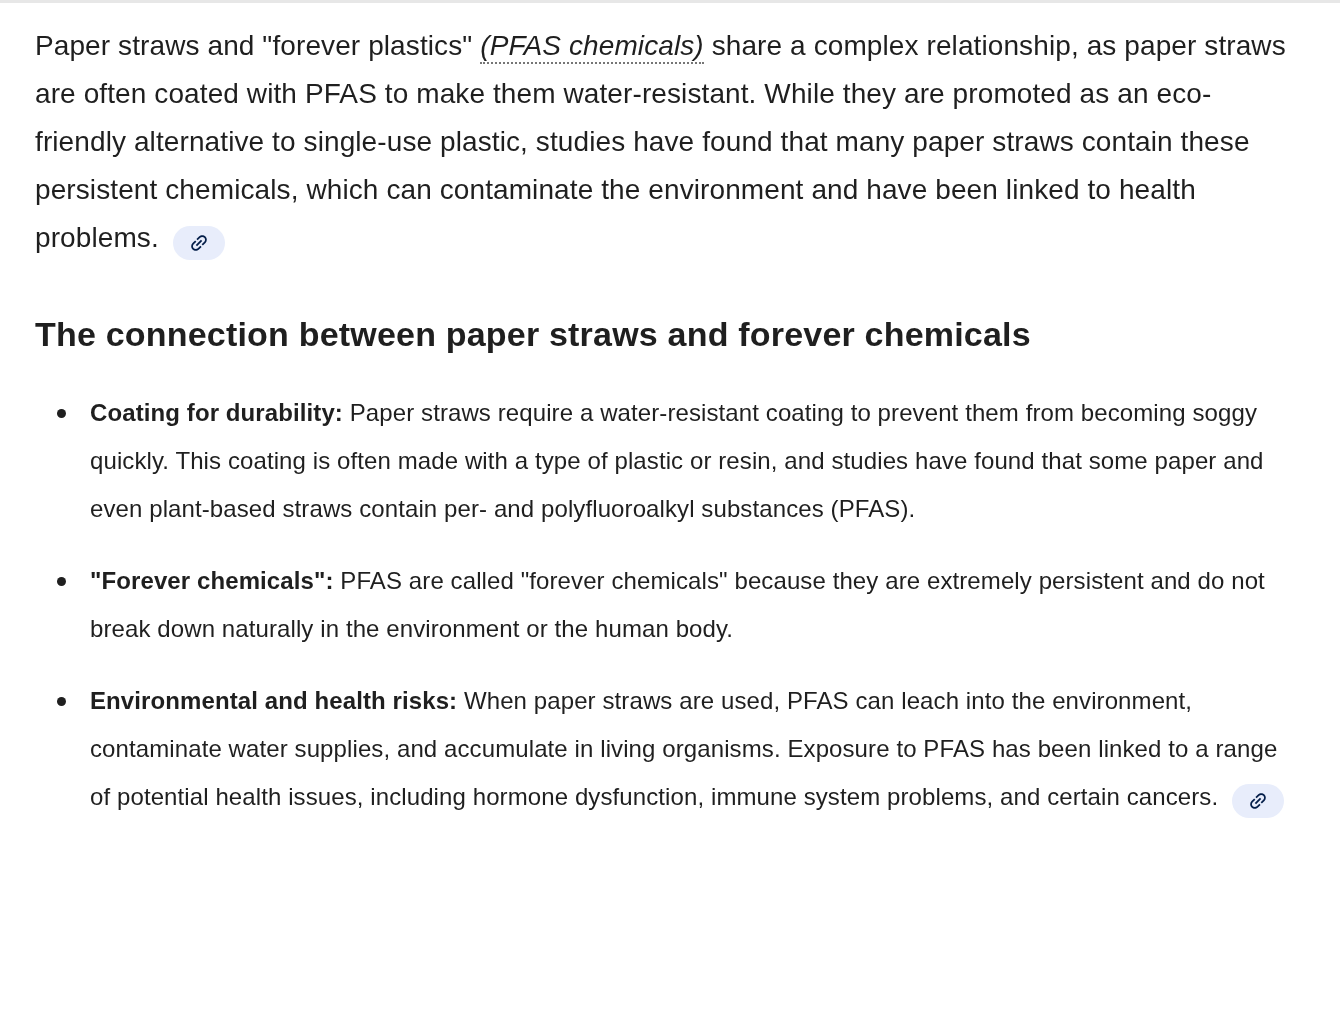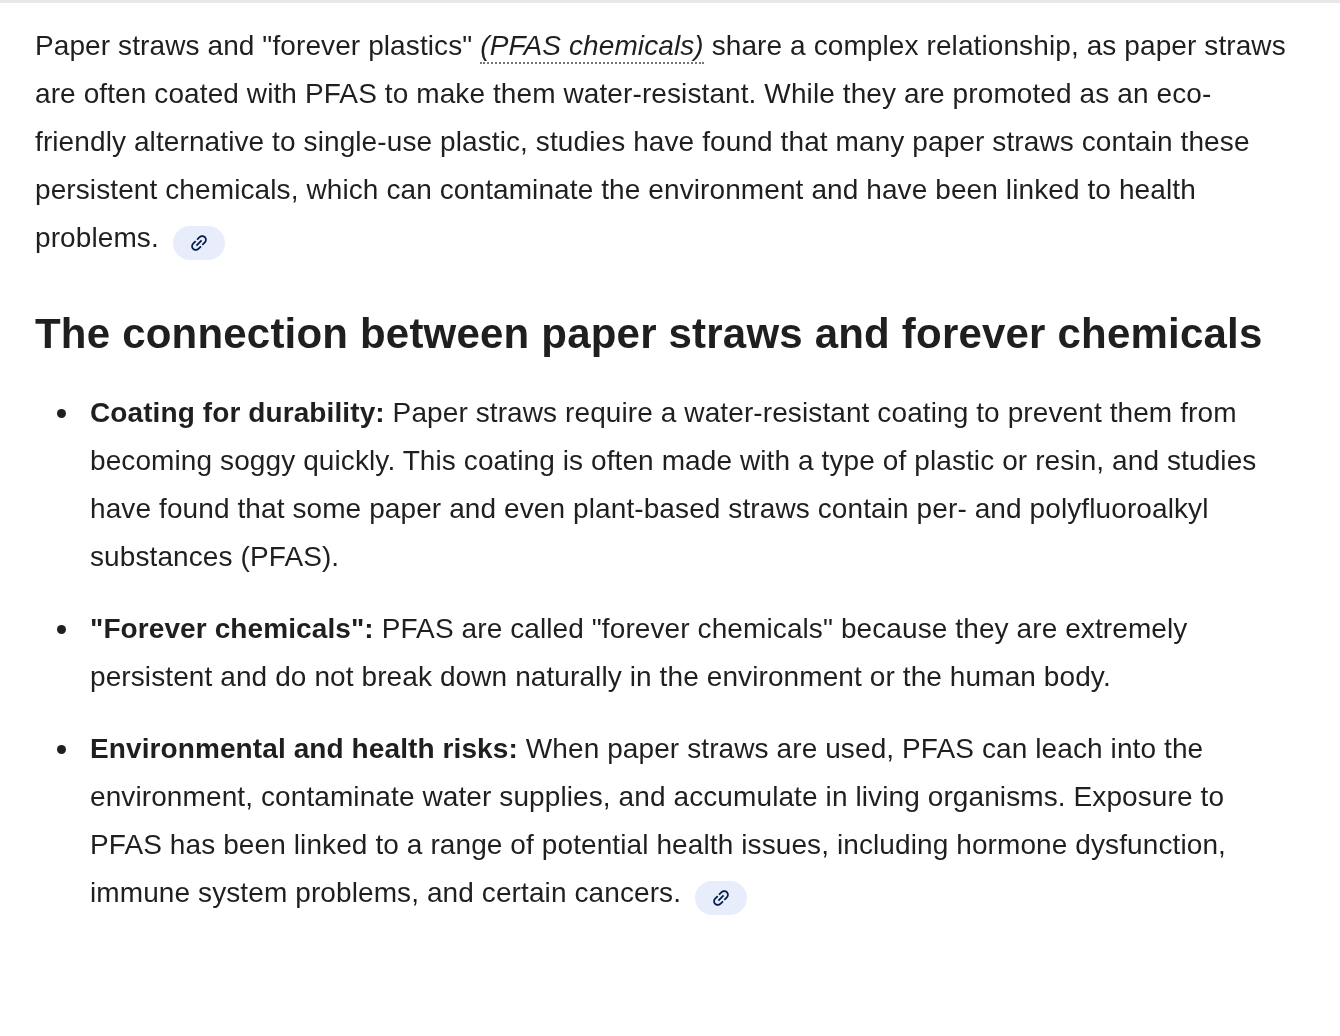--- a/index.html
+++ b/index.html
@@ -39,34 +39,34 @@
     height: 34px;
     border-radius: 17px;
     border: none;
     background: #e8edfb;
     margin-left: 14px;
     vertical-align: -7px;
     cursor: pointer;
   }
   .chip svg { display: block; }
   h2.section-heading {
-    font-size: 42px;
+    font-size: 34px;
     font-weight: 700;
     line-height: 44px;
     letter-spacing: 0.2px;
     margin-top: 50px;
   }
   ul.bullets {
     list-style: none;
     margin-top: 33px;
   }
   ul.bullets li {
     position: relative;
     padding-left: 55px;
-    font-size: 28px;
+    font-size: 24px;
     line-height: 48px;
     max-width: 1260px;
     margin-bottom: 24px;
     letter-spacing: 0.1px;
   }
   ul.bullets li:last-child { margin-bottom: 0; }
   .bullet-marker {
     position: absolute;
     left: 22px;
     top: 20px;

